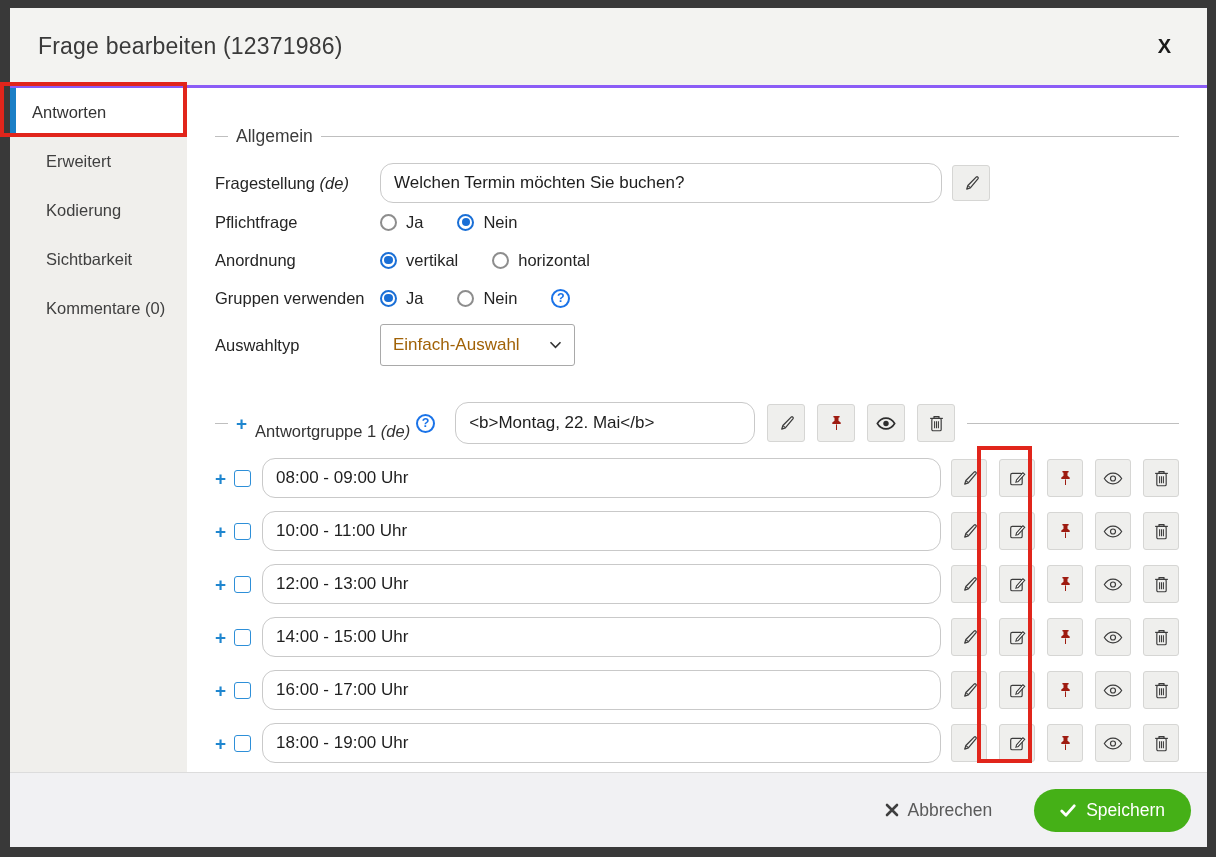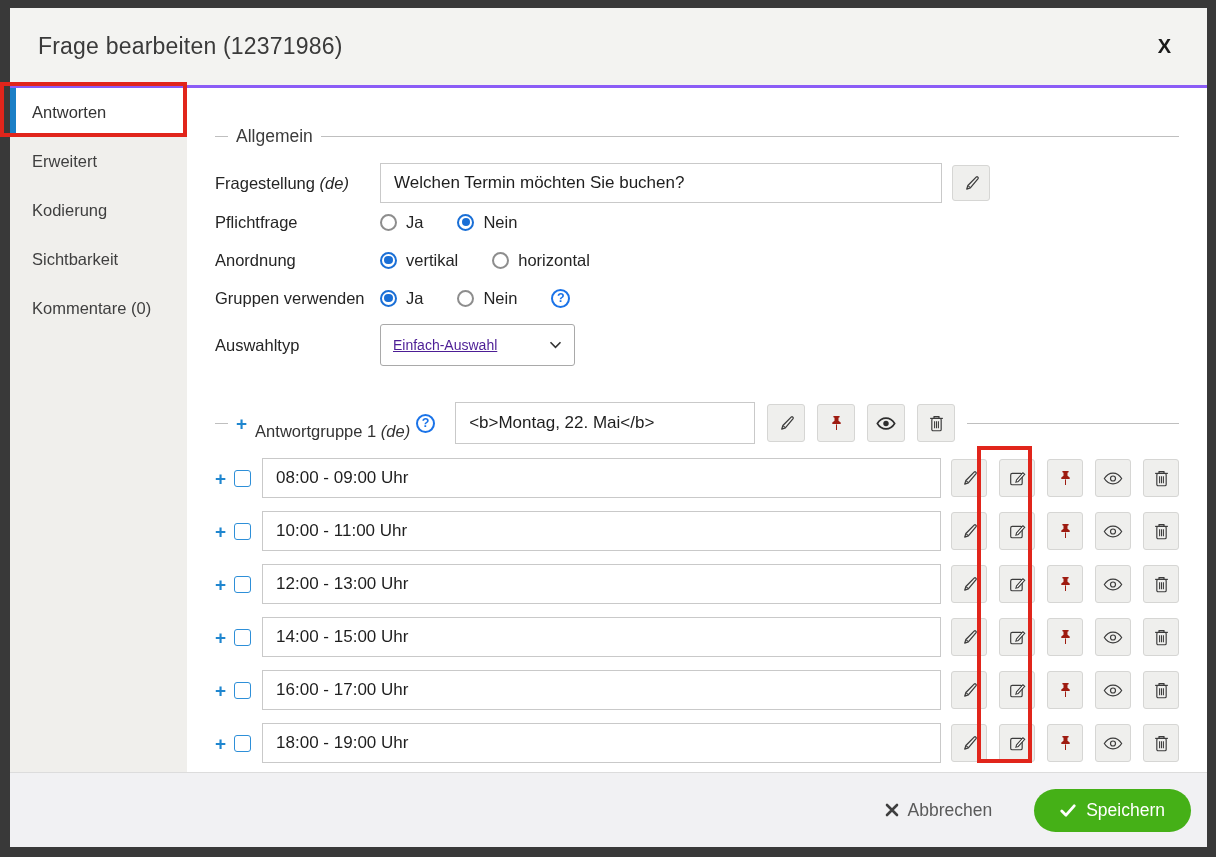--- a/index.html
+++ b/index.html
@@ -11,39 +11,39 @@
 
   
   .modal-header { height:80px; flex:0 0 80px; background:#f3f3f1; border-bottom:3px solid #8b5cf6;
                   display:flex; align-items:center; padding:0 28px; }
   .modal-title { font-size:23px; color:#3a3a3a; letter-spacing:.2px; }
   .close-x { margin-left:auto; font-size:20px; font-weight:600; color:#1a1a1a; cursor:pointer; padding:4px 8px; }
 
   
   .modal-body { flex:1 1 auto; display:flex; min-height:0; }
   .sidebar { flex:0 0 177px; background:#f0efec; }
-  .side-item { height:49px; display:flex; align-items:center; padding-left:22px;
+  .side-item { height:49px; display:flex; align-items:center; padding-left:36px;
                font-size:16.5px; color:#3f3f3f; cursor:pointer; }
   .side-item.active { background:#fff; border-left:6px solid #1b7fc6; padding-left:16px; color:#333; }
 
   .content { flex:1 1 auto; background:#fff; padding:16px 28px; overflow:hidden; }
 
   
   .legend { display:flex; align-items:center; margin-top:22px; height:20px; }
   .hline { height:1px; background:#bfbfbf; }
   .hline.short { width:13px; flex:0 0 13px; }
   .hline.long { flex:1 1 auto; }
   .legend-text { font-size:17.5px; color:#3c3c3c; margin:0 8px; }
 
   
   .form-row { display:flex; align-items:center; }
   .form-label { flex:0 0 165px; font-size:16.5px; color:#252525; }
   .lang { font-style:italic; }
   .row-question { margin-top:17px; height:40px; }
-  .text-input { height:40px; border:1px solid #c9c9c9; border-radius:0; background:#fff;
+  .text-input { height:40px; border:1px solid #c9c9c9; border-radius:13px; background:#fff;
                 font-family:inherit; font-size:17px; color:#1e1e1e; padding:0 13px; outline:none; }
   .q-input { width:562px; }
   .icon-btn { width:36px; height:38px; background:#efefed; border:1px solid #d6d6d4; border-radius:3px;
               display:flex; align-items:center; justify-content:center; cursor:pointer; flex:0 0 auto; }
   .q-edit-btn { width:38px; height:36px; margin-left:10px; }
 
   .row-radio { height:38px; margin-top:0; }
   .row-radio:first-of-type { margin-top:8px; }
   .radio-group { display:flex; align-items:center; gap:10px; }
   .radio-opt { display:flex; align-items:center; gap:9px; margin-right:24px; cursor:pointer; }
@@ -52,21 +52,21 @@
   .radio.checked { border-color:#1a6fd6; }
   .radio.checked::after { content:""; position:absolute; inset:2.2px; border-radius:50%; background:#1a6fd6; }
   .radio-label { font-size:16.5px; color:#252525; }
   .help-icon { width:19px; height:19px; border:2px solid #1a73e8; border-radius:50%; color:#1a73e8;
                font-size:12.5px; font-weight:700; display:flex; align-items:center; justify-content:center;
                cursor:pointer; }
 
   .row-select { margin-top:7px; height:42px; }
   .select-box { width:195px; height:42px; border:1px solid #a9a9a9; border-radius:3px; background:#fff;
                 display:flex; align-items:center; padding:0 12px; cursor:pointer; }
-  .select-value { font-size:14px; color:#4c1d95; flex:1;text-decoration:underline; }
+  .select-value { font-size:17px; color:#a16207; flex:1; }
 
   
   .group-row { margin-top:36px; display:flex; align-items:center; height:42px; }
   .plus { color:#1f86cf; font-size:19px; font-weight:700; line-height:1; cursor:pointer; }
   .group-label { font-size:16.5px; color:#333; margin:16px 6px 0 8px; white-space:nowrap; }
   .group-input { width:300px; margin-left:20px; height:42px; }
   .group-btn { width:38px; height:38px; margin-left:12px; }
   .group-row .hline.long { margin-left:12px; }
 
   

